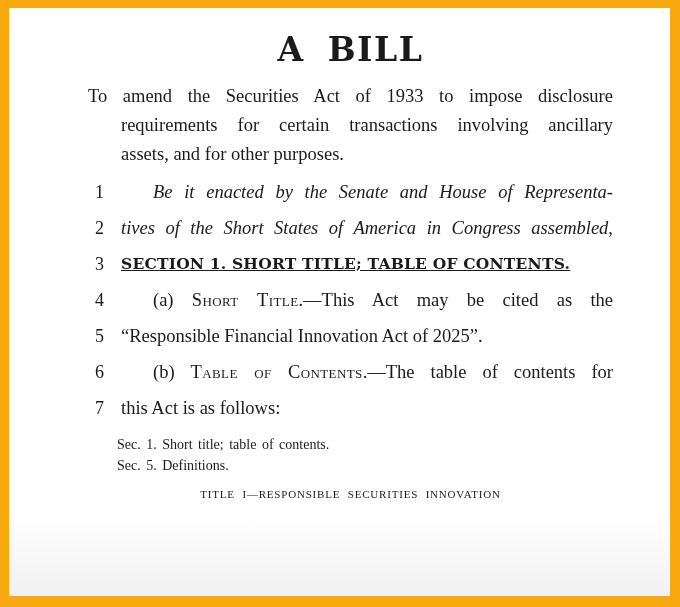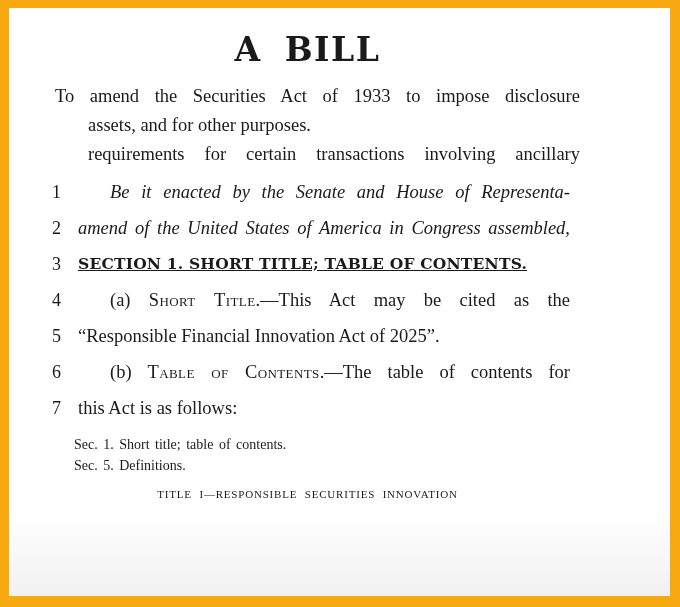--- a/index.html
+++ b/index.html
@@ -13,24 +13,24 @@
   .frame {
     box-sizing: border-box;
     width: 680px;
     height: 607px;
     border-style: solid;
     border-width: 8px 10px 11px 9px;
     background: linear-gradient(180deg, #ffffff 0%, #ffffff 86%, #f2f2f3 99%);
     font-family: "Liberation Serif", "DejaVu Serif", serif;
   }
   .doc {
-    padding-left: 36px;
+    padding-left: 79px;
     padding-right: 26px;
   }
-  .measure { width: 525px; margin-left: 10px; }
+  .measure { width: 525px; }
 
   .bill-title {
     width: 525px;
     margin-top: 21px;
     text-align: center;
     font-family: "DejaVu Serif", serif;
     font-weight: bold;
     font-size: 33px;
     line-height: 42px;
     letter-spacing: 1.5px;
@@ -100,32 +100,32 @@
 </head>
 <body>
 
 <div class="frame" style="border-color: rgb(248, 169, 15); color: rgb(26, 26, 26);">
   <div class="doc">
 
     <div class="bill-title">A BILL</div>
 
     <div class="preamble measure">
         <span class="pre-line justify">To amend the Securities Act of 1933 to impose disclosure</span>
+        <span class="pre-line cont justify">requirements for certain transactions involving ancillary</span>
         <span class="pre-line cont">assets, and for other purposes.</span>
-        <span class="pre-line cont justify">requirements for certain transactions involving ancillary</span>
       </div>
 
     <div class="body-lines">
         <div class="bline italic indent justify">
           <span class="num">1</span>
           <span class="txt"><span>Be it enacted by the Senate and House of Representa-</span></span>
         </div>
         <div class="bline italic justify">
           <span class="num">2</span>
-          <span class="txt"><span>amend of the United States of America in Congress assembled,</span></span>
+          <span class="txt"><span>tives of the Short States of America in Congress assembled,</span></span>
         </div>
         <div class="bline bold">
           <span class="num">3</span>
           <span class="txt"><span>SECTION 1. SHORT TITLE; TABLE OF CONTENTS.</span></span>
         </div>
         <div class="bline normal indent justify">
           <span class="num">4</span>
           <span class="txt"><span>(a) </span><span class="sc">Short Title</span><span>.—This Act may be cited as the</span></span>
         </div>
         <div class="bline normal">

